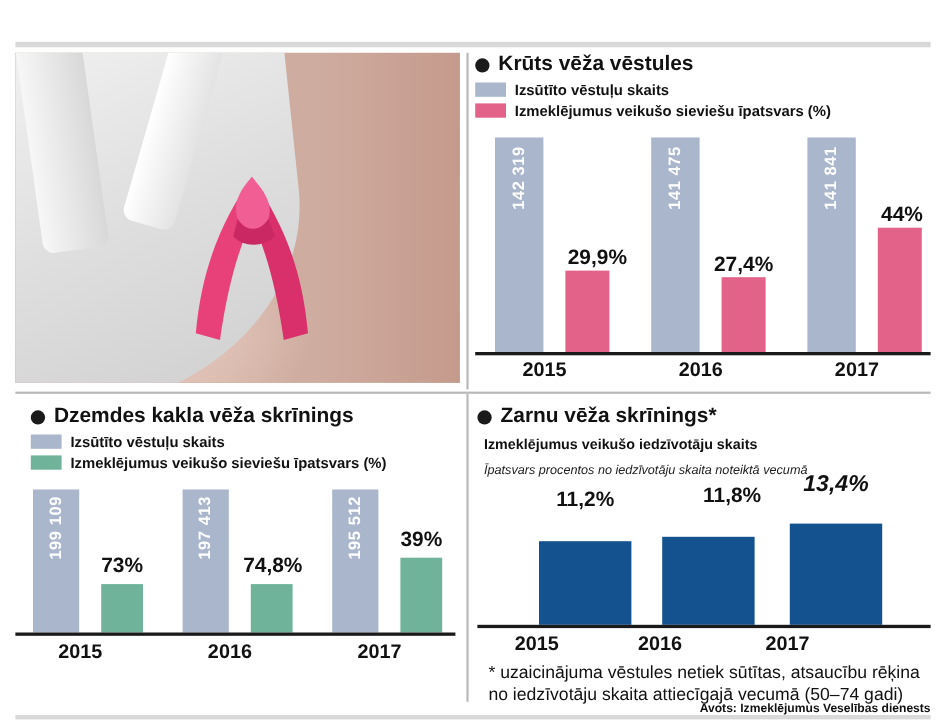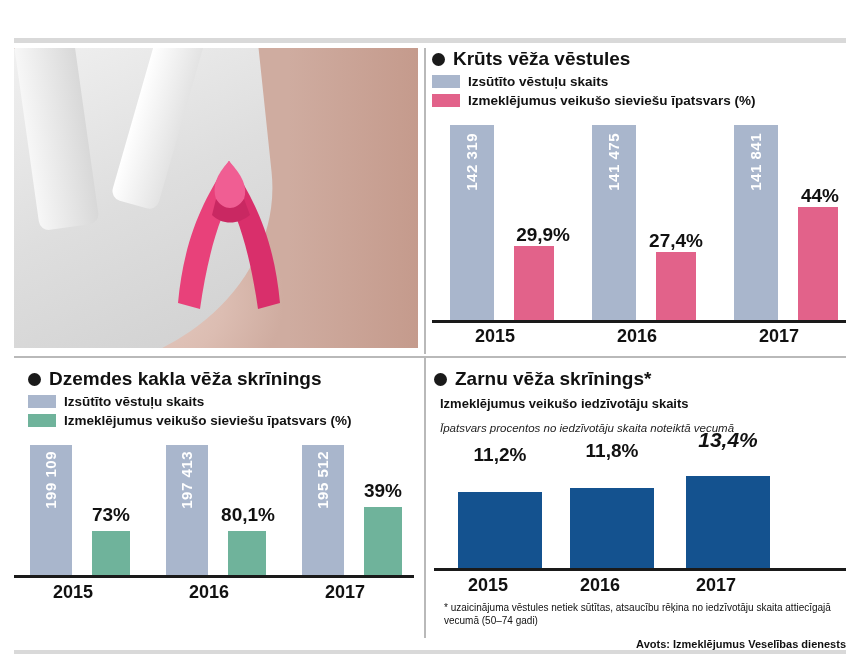--- a/index.html
+++ b/index.html
@@ -195,21 +195,21 @@
     color: #111;
   }
   .sub-italic {
     position: absolute;
     font-size: 11.5px;
     font-style: italic;
     color: #222;
   }
   .footnote {
     position: absolute;
-    font-size: 10px;
+    font-size: 16px;
     color: #111;
     line-height: 1.25;
   }
   .source {
     position: absolute;
     font-size: 11px;
     font-weight: bold;
     color: #111;
     right: 14px;
   }
@@ -309,21 +309,21 @@
     <div class="bar" style="left:16px; width:42px; height:130px; background:#a9b6cc;">
       <span class="bar-vlabel" style="left:12px; top:6px;">199 109</span>
     </div>
     <div class="bar" style="left:78px; width:38px; height:44px; background:#6fb39b;"></div>
     <div class="bar-toplabel" style="left:62px; top:64px; width:70px;">73%</div>
 
     <div class="bar" style="left:152px; width:42px; height:130px; background:#a9b6cc;">
       <span class="bar-vlabel" style="left:12px; top:6px;">197 413</span>
     </div>
     <div class="bar" style="left:214px; width:38px; height:44px; background:#6fb39b;"></div>
-    <div class="bar-toplabel" style="left:196px; top:64px; width:76px;">80,1%</div>
+    <div class="bar-toplabel" style="left:196px; top:64px; width:76px;">74,8%</div>
 
     <div class="bar" style="left:288px; width:42px; height:130px; background:#a9b6cc;">
       <span class="bar-vlabel" style="left:12px; top:6px;">195 512</span>
     </div>
     <div class="bar" style="left:350px; width:38px; height:68px; background:#6fb39b;"></div>
     <div class="bar-toplabel" style="left:334px; top:40px; width:70px;">39%</div>
   </div>
   <div class="axis-line" style="left:14px; top:575px; width:400px; height:3px;"></div>
   <div class="x-tick" style="left:20px; top:582px; width:106px;">2015</div>
   <div class="x-tick" style="left:156px; top:582px; width:106px;">2016</div>
@@ -331,26 +331,26 @@
 
   <div style="position:absolute; left:434px; top:368px; width:412px;">
     <div class="panel-title">
       <span class="bullet"></span>
       <span>Zarnu vēža skrīnings*</span>
     </div>
   </div>
   <div class="sub-note" style="left:440px; top:396px;">Izmeklējumus veikušo iedzīvotāju skaits</div>
   <div class="sub-italic" style="left:440px; top:422px;">Īpatsvars procentos no iedzīvotāju skaita noteiktā vecumā</div>
 
-  <div style="position:absolute; left:412px; top:468px; width:412px; height:100px;">
+  <div style="position:absolute; left:444px; top:468px; width:412px; height:100px;">
     <div class="bar" style="left:46px; width:84px; height:76px; background:#14528f;"></div>
     <div class="bar-toplabel" style="left:40px; top:-24px; width:96px;">11,2%</div>
 
     <div class="bar" style="left:158px; width:84px; height:80px; background:#14528f;"></div>
-    <div class="bar-toplabel" style="left:152px; top:-28px; width:96px;">11,8%</div>
+    <div class="bar-toplabel" style="left:152px; top:-28px; width:96px;text-align:right;">11,8%</div>
 
     <div class="bar" style="left:274px; width:84px; height:92px; background:#14528f;"></div>
     <div class="bar-toplabel" style="left:264px; top:-40px; width:104px; font-size:21px;font-style:italic;">13,4%</div>
   </div>
   <div class="axis-line" style="left:434px; top:568px; width:412px; height:3px;"></div>
   <div class="x-tick" style="left:440px; top:575px; width:96px;">2015</div>
   <div class="x-tick" style="left:552px; top:575px; width:96px;">2016</div>
   <div class="x-tick" style="left:668px; top:575px; width:96px;">2017</div>
 
   <div class="footnote" style="left:444px; top:602px; width:396px;">* uzaicinājuma vēstules netiek sūtītas, atsaucību rēķina no iedzīvotāju skaita attiecīgajā vecumā (50–74 gadi)</div>

